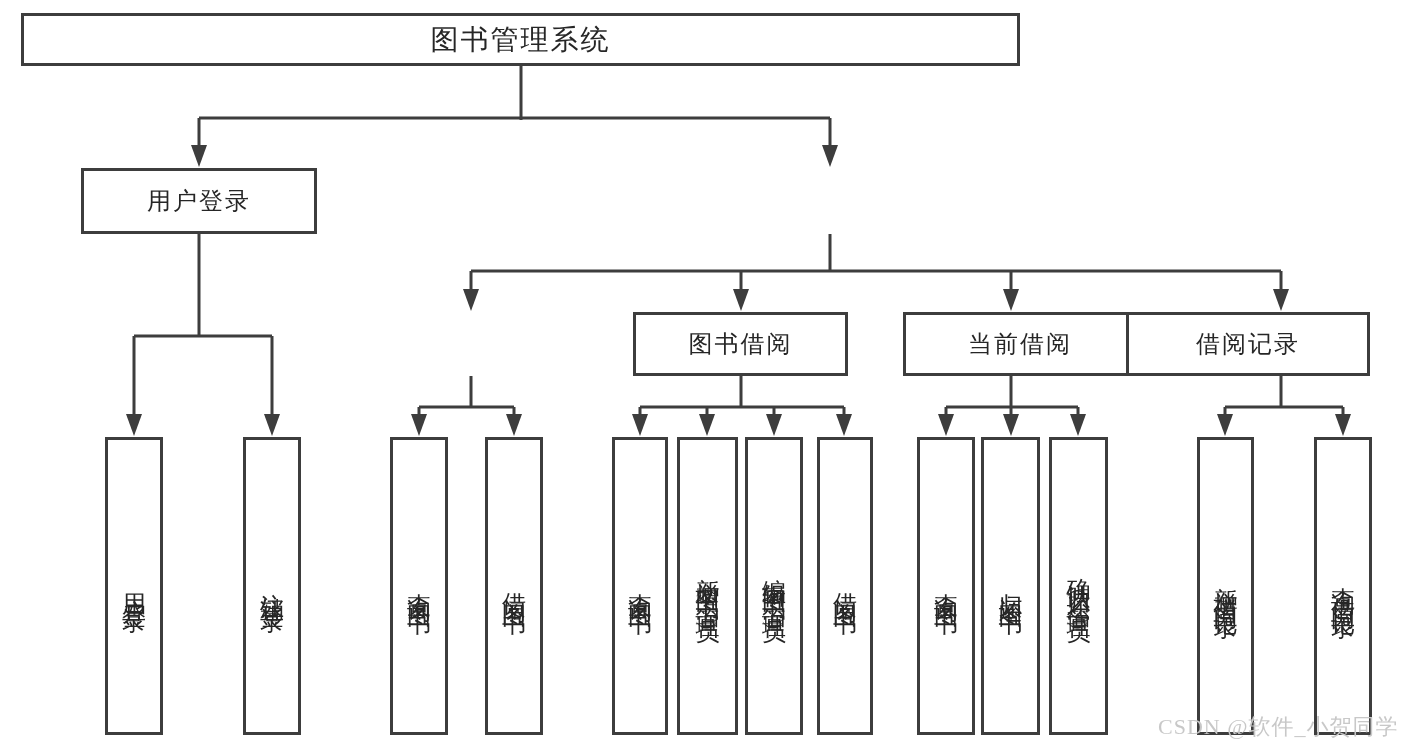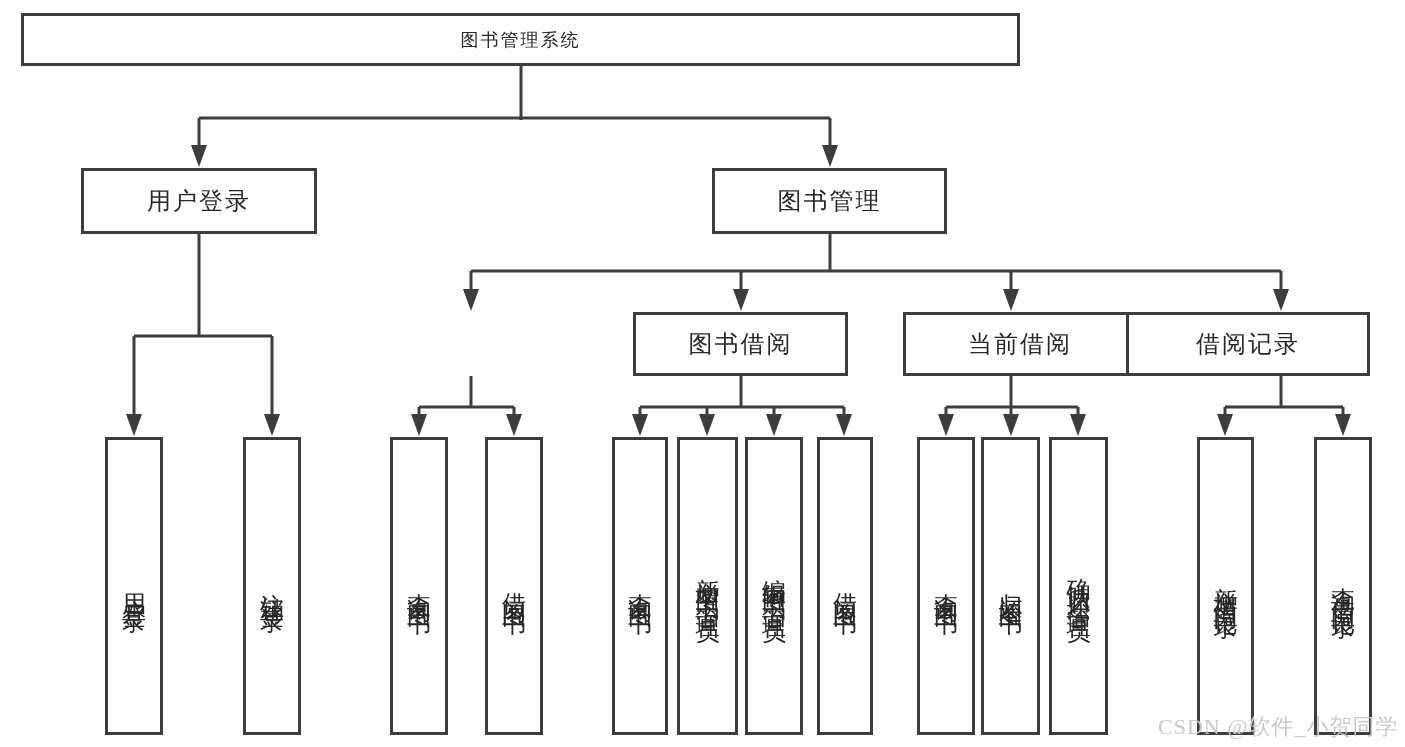--- a/index.html
+++ b/index.html
@@ -45,21 +45,21 @@
     align-items: center;
     justify-content: center;
   }
   .hlabel {
     color: var(--text);
     font-size: 24px;
     letter-spacing: 2px;
     white-space: nowrap;
     line-height: 1;
   }
-  .root .hlabel { font-size: 18px; }
+  .root .hlabel { font-size: 28px; }
   .vlabel {
     writing-mode: vertical-rl;
     text-orientation: mixed;
     color: var(--text);
     font-size: 24px;
     letter-spacing: 6px;
     line-height: 1;
     white-space: nowrap;
   }
   .watermark {
@@ -116,23 +116,20 @@
     <polygon class="arrow" points="1335,414 1351,414 1343,436"></polygon>
   </svg>
 
   <div class="box root" style="left:21px; top:13px; width:999px; height:53px">
     <span class="hlabel">图书管理系统</span>
   </div>
 
   <div class="box" style="left:81px; top:168px; width:236px; height:66px">
     <span class="hlabel">用户登录</span>
   </div>
-  <div class="box" style="left:712px; top:168px; width:235px; height:66px">
-    <span class="hlabel">图书管理</span>
-  </div>
 
   <div class="box" style="left:633px; top:312px; width:215px; height:64px">
     <span class="hlabel">图书借阅</span>
   </div>
   <div class="box" style="left:903px; top:312px; width:234px; height:64px">
     <span class="hlabel">当前借阅</span>
   </div>
   <div class="box" style="left:1126px; top:312px; width:244px; height:64px">
     <span class="hlabel">借阅记录</span>
   </div>

